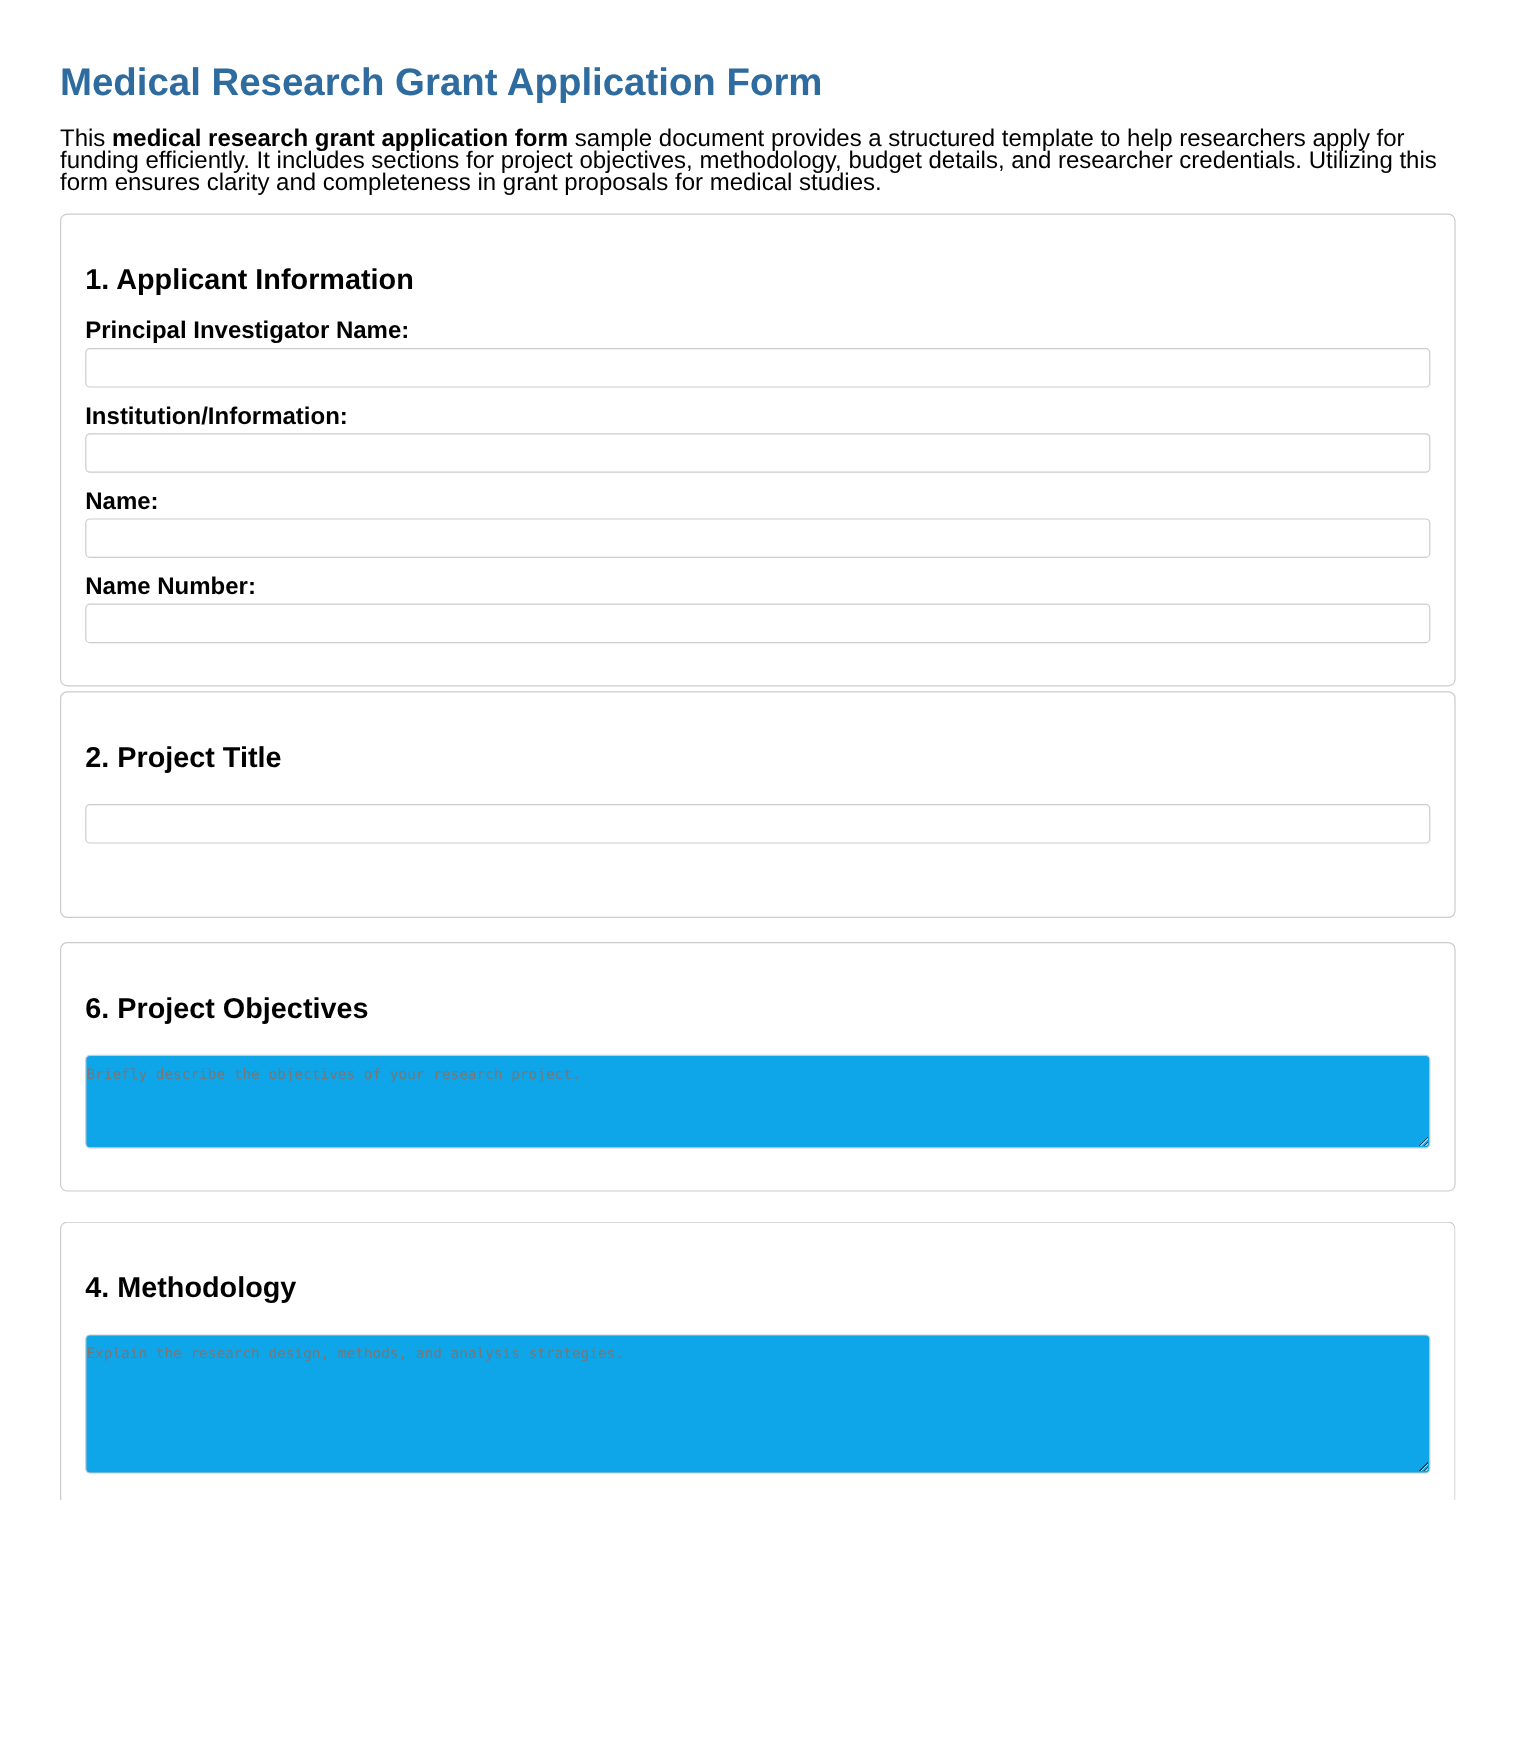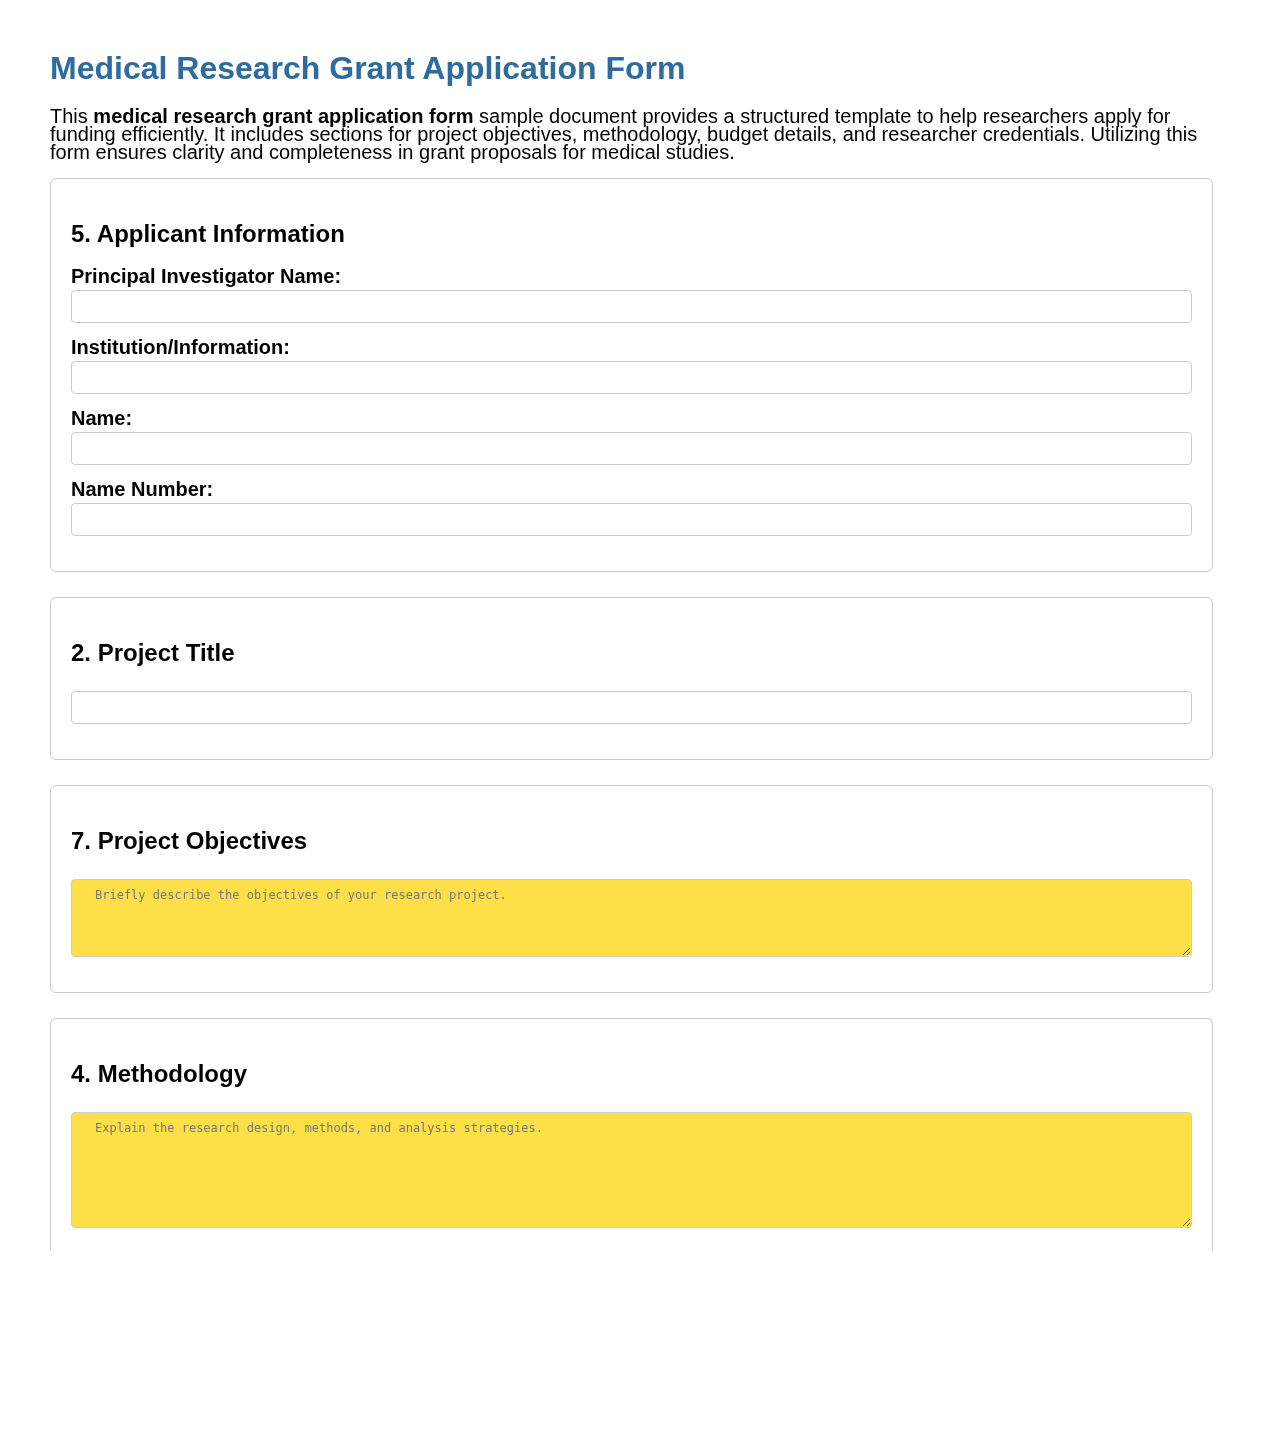--- a/index.html
+++ b/index.html
@@ -29,52 +29,52 @@
   .label {
     position: absolute; left: 20px; font-size: 20px; font-weight: bold; line-height: 20px;
   }
   .input {
     position: absolute; left: 20px; width: 1121px; height: 33px; box-sizing: border-box;
     border: 1px solid #cccccc; border-radius: 4px; background: #fff;
     font-family: "Liberation Sans", sans-serif; font-size: 14px; padding: 0 8px;
   }
   .textarea {
     position: absolute; left: 20px; width: 1121px; box-sizing: border-box;
-    border: 1px solid #cccccc; border-radius: 4px; background: #fde047;
+    border: 1px solid #cccccc; border-radius: 4px; background: #0ea5e9;
     font-family: "DejaVu Sans Mono", monospace; font-size: 12px;
-    padding: 8px 23px; resize: vertical; color: #000;
+    padding: 8px 0; resize: vertical; color: #000;
   }
   .textarea::placeholder { color: #777; }
 </style>
 </head>
 <body>
 
 <div class="page">
   <h1 class="title">Medical Research Grant Application Form</h1>
   <p class="intro"><span>This </span><b>medical research grant application form</b><span> sample document provides a structured template to help researchers apply for funding efficiently. It includes sections for project objectives, methodology, budget details, and researcher credentials. Utilizing this form ensures clarity and completeness in grant proposals for medical studies.</span></p>
 
   <div class="card" style="top:178px;height:394px;">
-    <h2 style="top:40px;">5. Applicant Information</h2>
+    <h2 style="top:40px;">1. Applicant Information</h2>
     <div class="label" style="top:87px;">Principal Investigator Name:</div>
     <input class="input" style="top: 111px;" type="text" placeholder="">
     <div class="label" style="top:158px;">Institution/Information:</div>
     <input class="input" style="top: 182px;" type="text" placeholder="">
     <div class="label" style="top:229px;">Name:</div>
     <input class="input" style="top: 253px;" type="email" placeholder="">
     <div class="label" style="top:300px;">Name Number:</div>
     <input class="input" style="top: 324px;" type="tel" placeholder="">
   </div>
 
-  <div class="card" style="top:597px;height:163px;">
+  <div class="card" style="top:576px;height:189px;">
     <h2 style="top:40px;">2. Project Title</h2>
     <input class="input" style="top: 93px;" type="text" placeholder="">
   </div>
 
   <div class="card" style="top:785px;height:208px;">
-    <h2 style="top:40px;">7. Project Objectives</h2>
+    <h2 style="top:40px;">6. Project Objectives</h2>
     <textarea class="textarea" style="top: 93px; height: 78px;" placeholder="Briefly describe the objectives of your research project."></textarea>
   </div>
 
   <div class="card cut" style="top:1018px;height:232px;">
     <h2 style="top:40px;">4. Methodology</h2>
     <textarea class="textarea" style="top: 93px; height: 116px;" placeholder="Explain the research design, methods, and analysis strategies."></textarea>
   </div>
 </div>
 
 </body></html>

